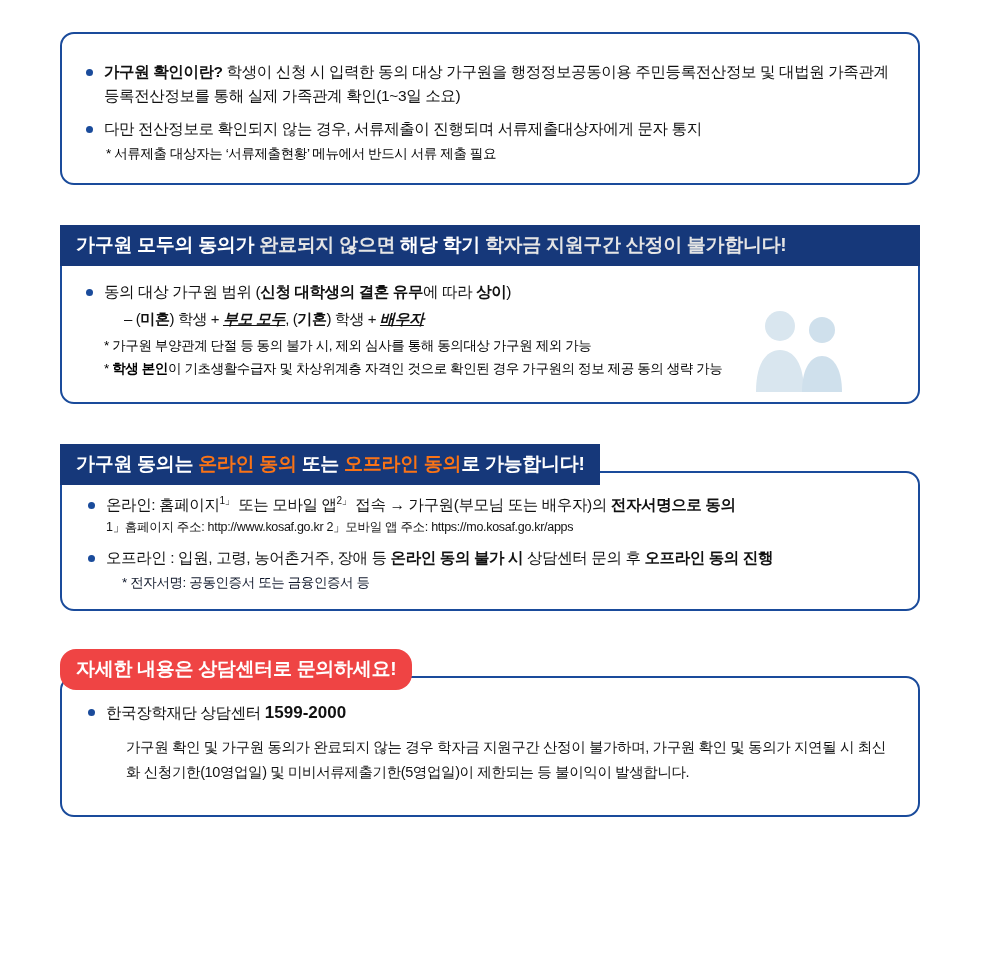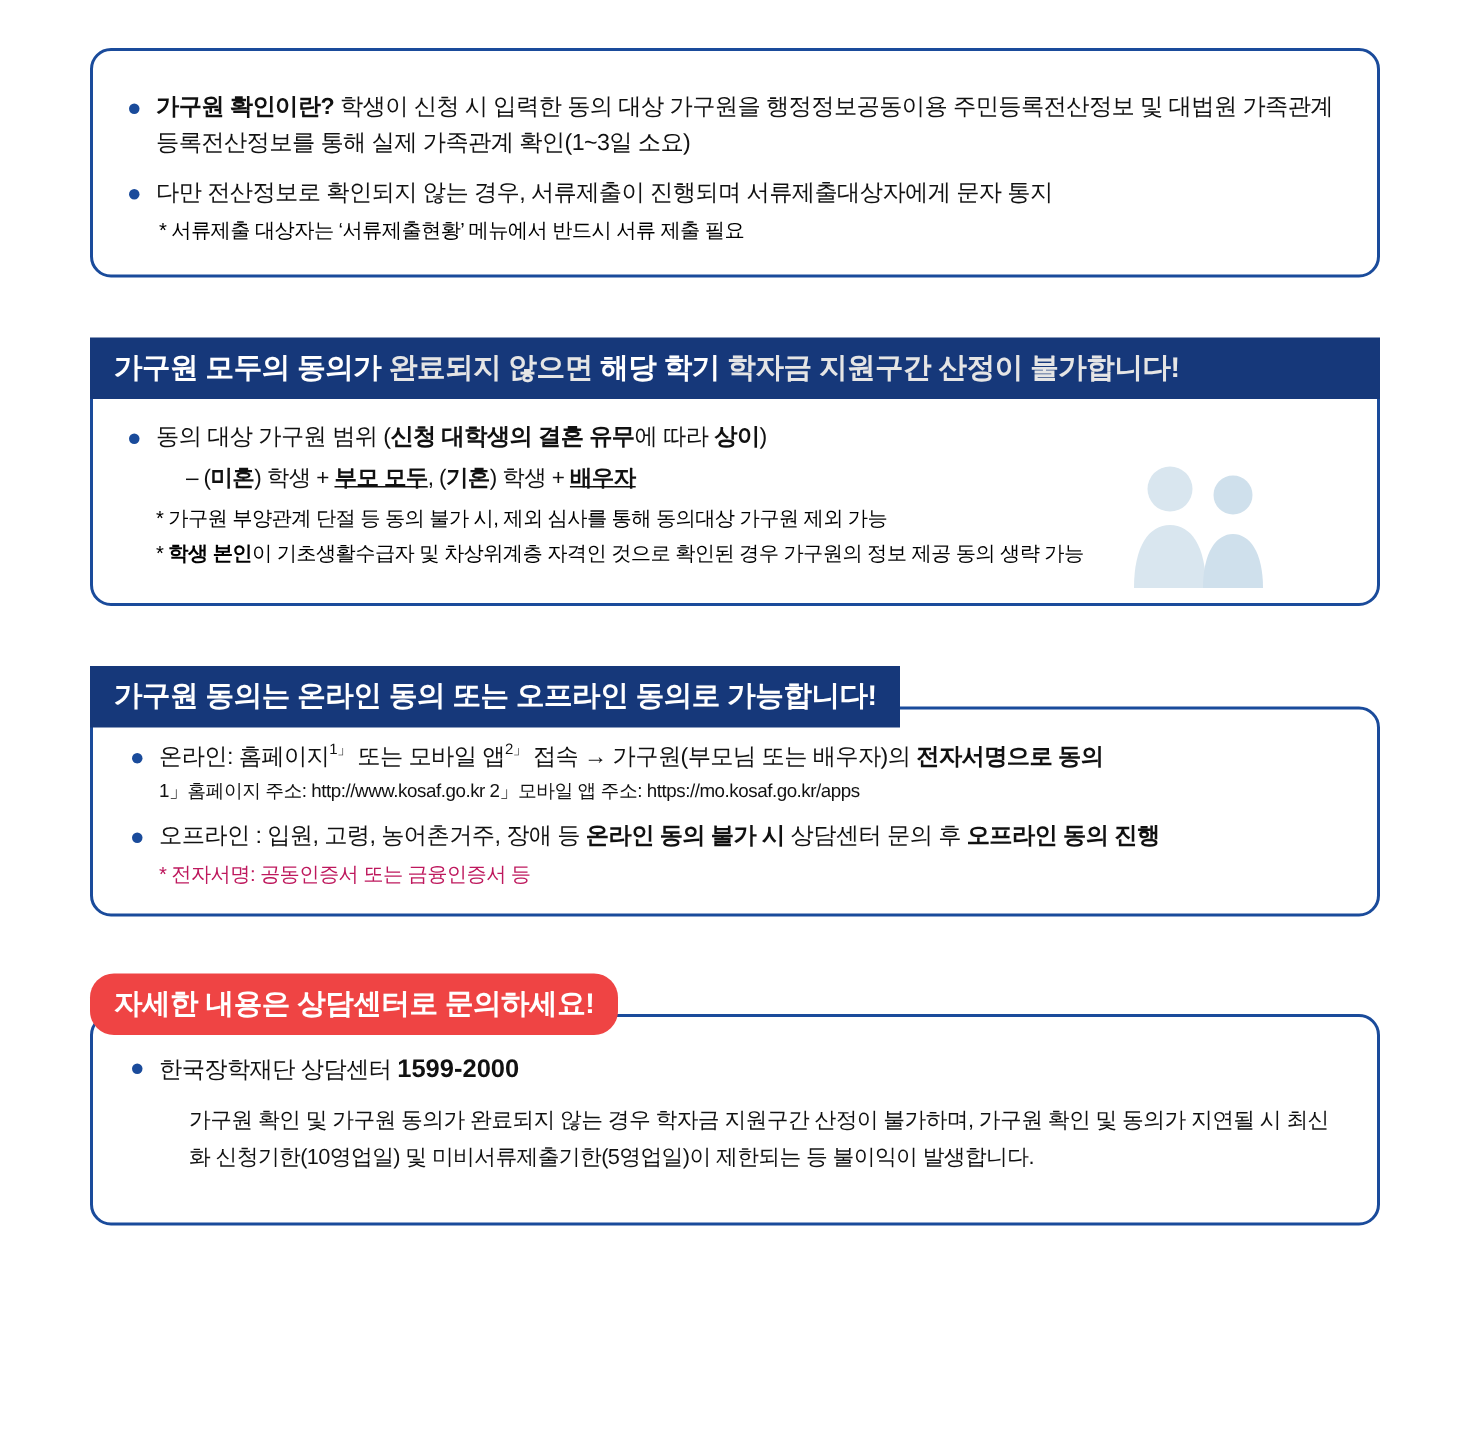--- a/index.html
+++ b/index.html
@@ -35,21 +35,21 @@
     color: #ffffff;
     font-size: 19px;
     font-weight: bold;
     letter-spacing: -0.3px;
     padding: 7px 16px 8px 16px;
     position: relative;
     z-index: 3;
     white-space: nowrap;
   }
   .hdr .hl-y { color: #e5e5e5; }
-  .hdr .hl-c { color: #ffffff; }
+  .hdr .hl-c { color: #f97316; }
 
   .hdr-wide {
     display: block;
     width: 100%;
   }
 
   .body-box {
     border: 2px solid #1a4b9b;
     border-radius: 14px;
     background: #ffffff;
@@ -78,21 +78,21 @@
     position: absolute;
     left: 0;
     top: 9px;
     width: 7px;
     height: 7px;
     border-radius: 50%;
     background: #1a4b9b;
   }
 
   .b { font-weight: bold; }
-  .u { text-decoration: underline; }
+  .u { text-decoration: underline; font-style: italic; }
   .note {
     color: #000000;
     font-size: 13.5px;
     line-height: 1.6;
     letter-spacing: -0.4px;
     margin: 2px 0 0 0;
   }
   .note.ind { margin-left: 20px; }
   .note .nb { font-weight: bold; }
   .sub-line {
@@ -180,21 +180,21 @@
       <span>가구원 동의는 </span><span class="hl-c">온라인 동의</span><span> 또는 </span><span class="hl-c">오프라인 동의</span><span>로 가능합니다!</span>
     </div>
     <div class="body-box">
       <ul class="bl">
         <li>
           <span>온라인: 홈페이지<span class="tiny-sup">1」</span> 또는 모바일 앱<span class="tiny-sup">2」</span> 접속 → 가구원(부모님 또는 배우자)의 <span class="b">전자서명으로 동의</span></span>
           <div class="small-urls">1」홈페이지 주소: http://www.kosaf.go.kr   2」모바일 앱 주소: https://mo.kosaf.go.kr/apps</div>
         </li>
         <li>
           <span>오프라인 : 입원, 고령, 농어촌거주, 장애 등 <span class="b">온라인 동의 불가 시</span> 상담센터 문의 후 <span class="b">오프라인 동의 진행</span></span>
-          <p class="note" style="margin-left:0;color:#be185d;">* 전자서명: 공동인증서 또는 금융인증서 등</p>
+          <p class="note" style="margin-left:16px;color:#0f172a;">* 전자서명: 공동인증서 또는 금융인증서 등</p>
         </li>
       </ul>
     </div>
   </div>
 
   <div class="section sec4">
     <div class="hdr">자세한 내용은 상담센터로 문의하세요!</div>
     <div class="body-box">
       <ul class="bl">
         <li>

